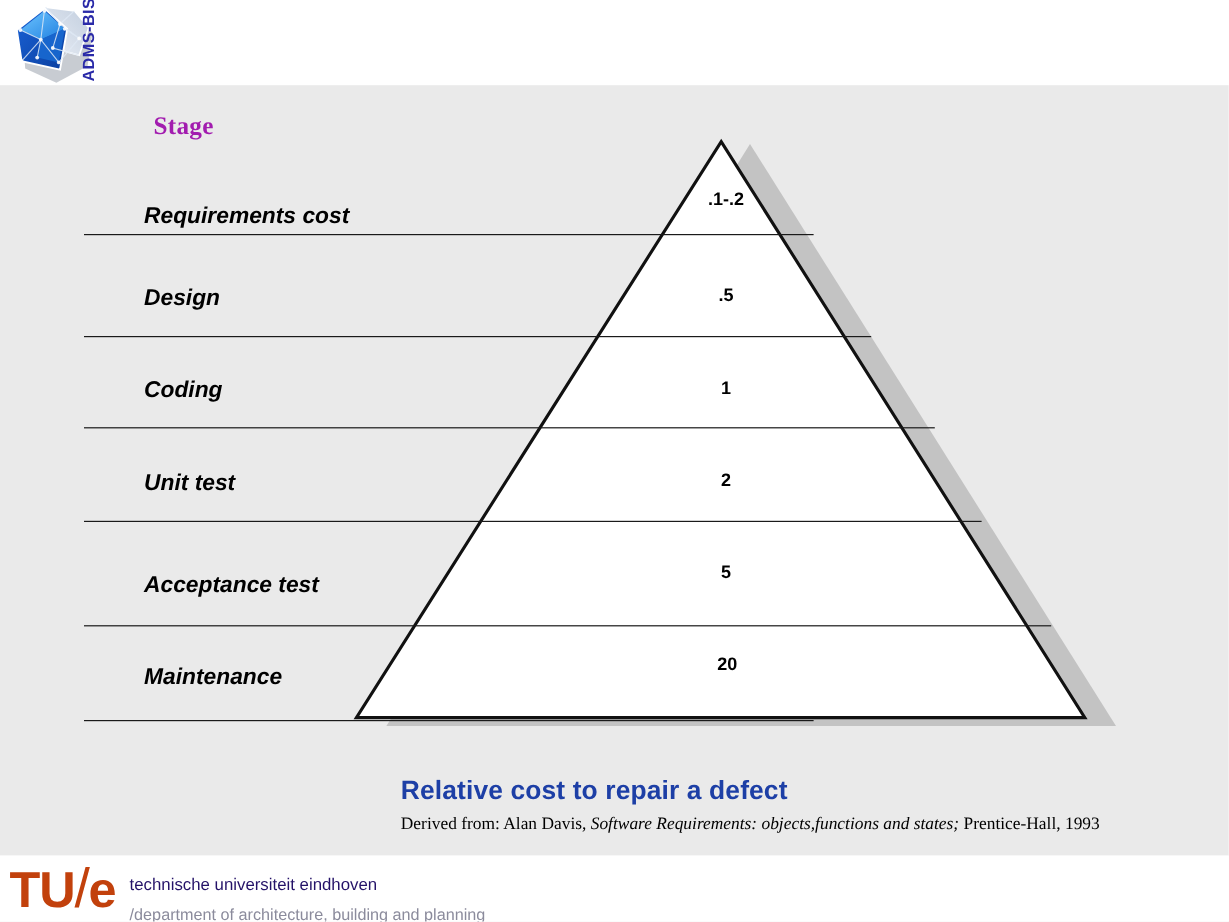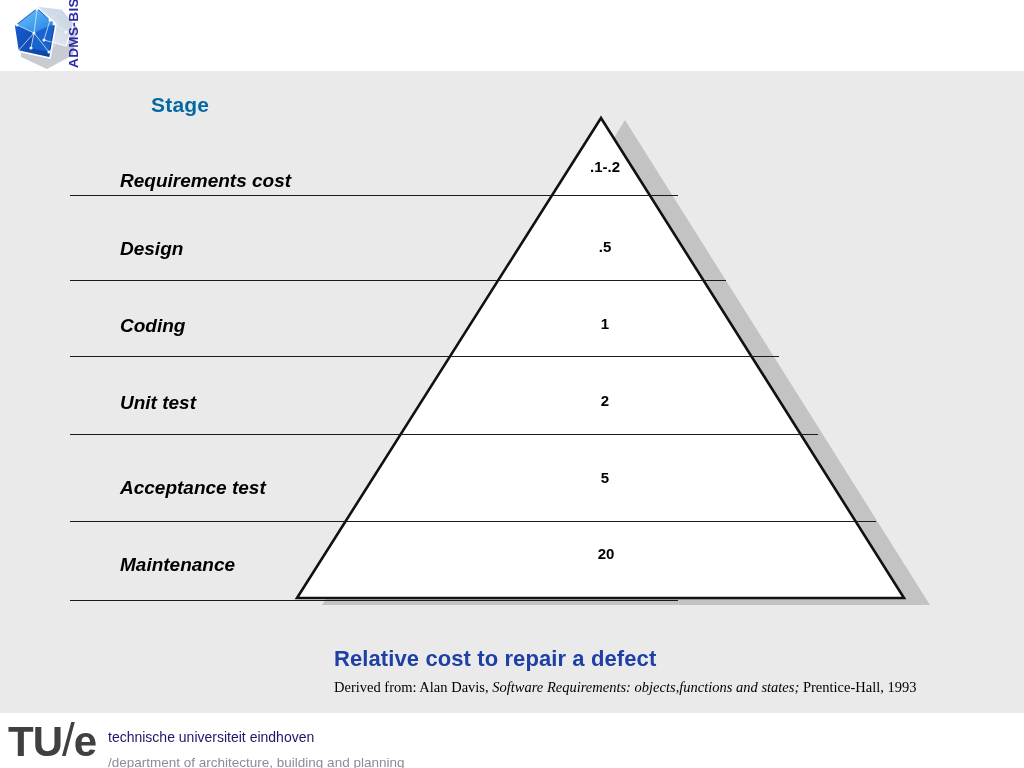--- a/index.html
+++ b/index.html
@@ -63,21 +63,21 @@
     width: 1024px; height: 55px;
     background: #ffffff;
   }
   #tue-mark {
     position: absolute;
     left: 8px; top: 6px;
     font-family: "Liberation Sans", sans-serif;
     font-weight: bold;
     font-size: 42px;
     line-height: 42px;
-    color: #404040;
+    color: #c2410c;
     letter-spacing: -1px;
   }
   #tue-mark .slash {
     font-weight: normal;
     font-size: 46px;
   }
   #tue-line1 {
     position: absolute;
     left: 108px; top: 16px;
     font-family: "Liberation Sans", sans-serif;
@@ -90,26 +90,25 @@
     left: 108px; top: 42px;
     font-family: "Liberation Sans", sans-serif;
     font-size: 13.5px;
     color: #8b8b9c;
     white-space: nowrap;
   }
   
   #stage-heading {
     position: absolute;
     left: 128px; top: 93px;
-    font-family: Liberation Sans, sans-serif;
+    font-family: Liberation Serif, serif;
     font-weight: bold;
     font-size: 21px;
-    color: #0369a1;
+    color: #a21caf;
     letter-spacing: 0.2px;
-    margin-left: 23px;
   }
   .stage-label {
     position: absolute;
     left: 120px;
     font-family: "Liberation Sans", sans-serif;
     font-weight: bold;
     font-style: italic;
     font-size: 19px;
     color: #000000;
     white-space: nowrap;

